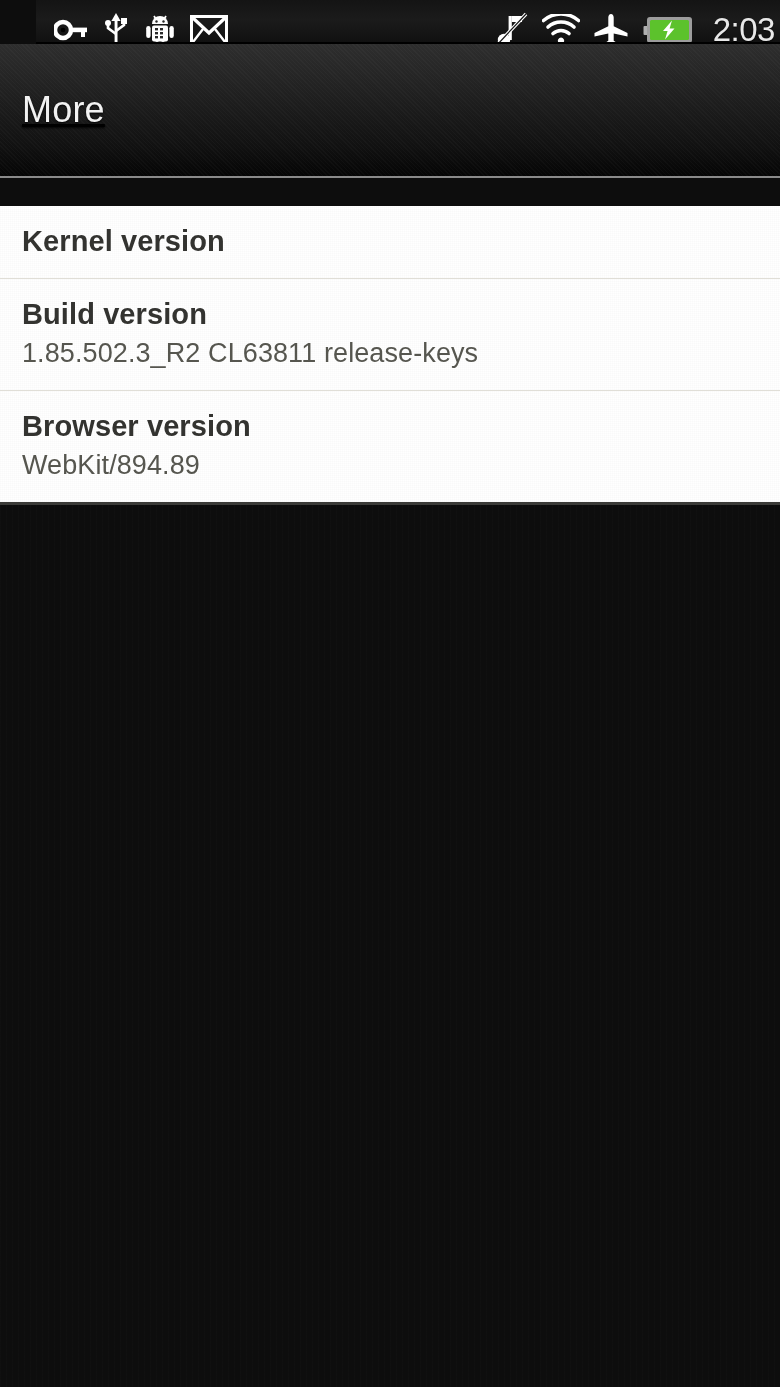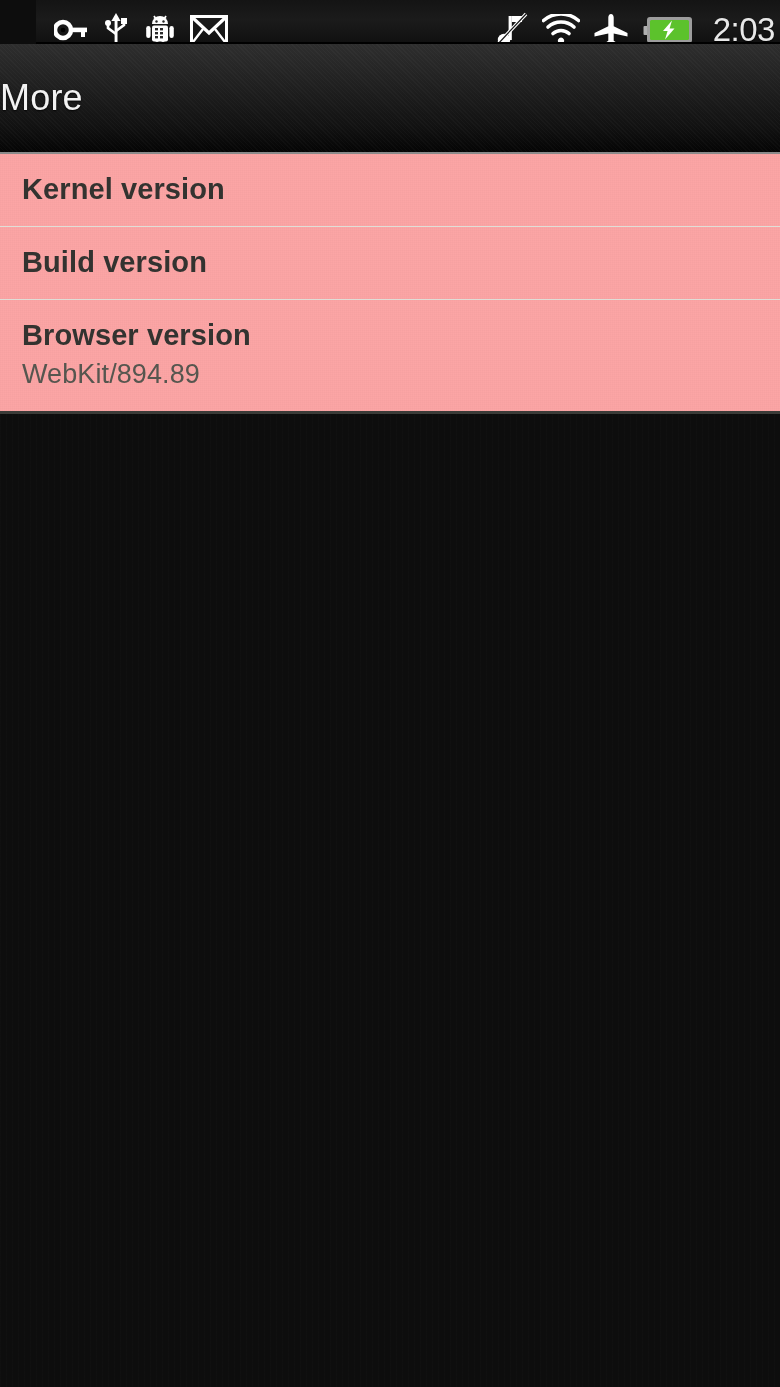--- a/index.html
+++ b/index.html
@@ -70,26 +70,28 @@
     font-weight: 400;
     margin-left: 7px;
     letter-spacing: 0.3px;
     font-style: italic;
   }
 
   
   #titlebar {
     position: relative;
     width: 780px;
-    height: 110px;
+    height: 134px;
     background: linear-gradient(180deg, #2e2e2e 0%, #232323 30%, #111 78%, #050505 100%);
     box-sizing: border-box;
     display: flex;
     align-items: center;
+    padding-left: 22px;
     border-bottom: 2px solid #8a8a8a;
+    text-decoration: underline;
   }
   #titlebar::before{
     content:"";
     position:absolute; inset:0;
     background-image:
       repeating-linear-gradient(45deg, rgba(255,255,255,.022) 0 1px, transparent 1px 3px);
     pointer-events:none;
   }
   #title-text {
     position: relative;
@@ -97,22 +99,23 @@
     font-size: 36px;
     font-weight: 400;
     letter-spacing: 0.2px;
     text-shadow: 0 1px 2px rgba(0,0,0,.9);
   }
 
   
   #content {
     position: relative;
     width: 780px;
-    background: #fca5a5;
+    background: #ffffff;
     border-bottom: 3px solid #3b3b38;
+    margin-top: 28px;
   }
   #content::before{
     content:"";
     position:absolute; inset:0;
     background-image:
       repeating-linear-gradient(0deg, rgba(0,0,0,.012) 0 1px, transparent 1px 2px),
       repeating-linear-gradient(90deg, rgba(0,0,0,.012) 0 1px, transparent 1px 2px);
     pointer-events:none;
   }
   .list-item {
@@ -269,20 +272,23 @@
 
   <div id="content">
 
     <div class="list-item">
       <div class="item-title">Kernel version</div>
     </div>
 
 
     <div class="list-item">
       <div class="item-title">Build version</div>
+      <div class="item-summary">
+        <span class="ln">1.85.502.3_R2 CL63811 release-keys</span>
+      </div>
     </div>
 
     <div class="list-item">
       <div class="item-title">Browser version</div>
       <div class="item-summary">
         <span class="ln">WebKit/894.89</span>
       </div>
     </div>
 
   </div>

